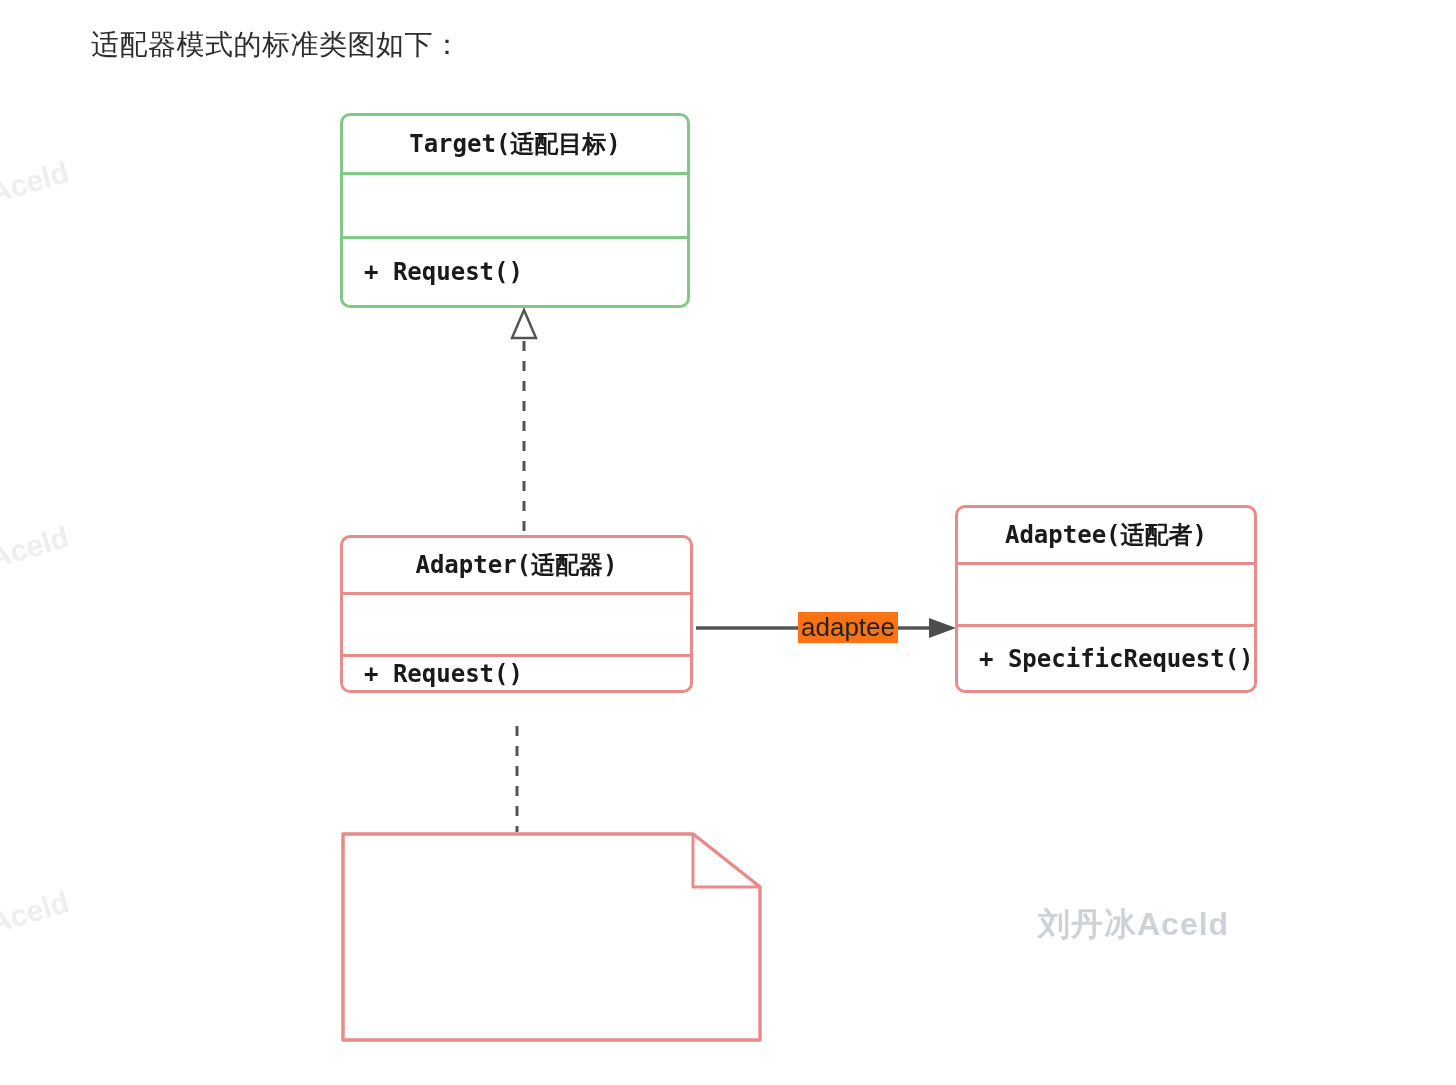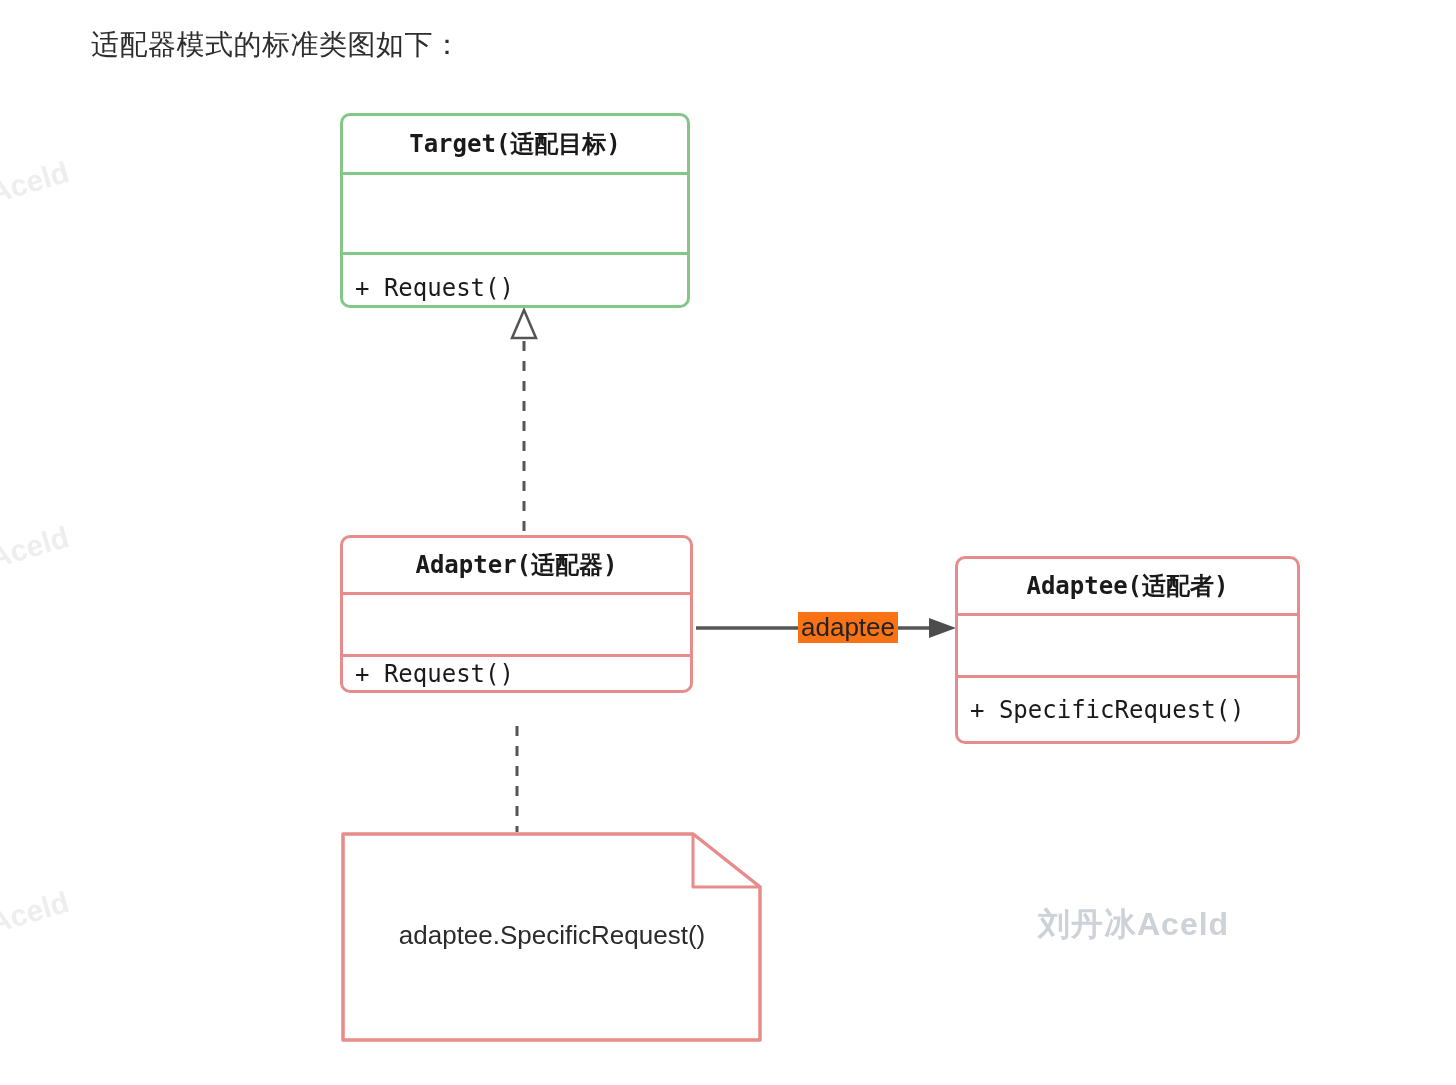--- a/index.html
+++ b/index.html
@@ -54,29 +54,30 @@
     font-size: 24px;
     color: #1a1a1a;
     white-space: nowrap;
   }
   .uml-class .uml-attrs {
     border-bottom: 3px solid var(--bc);
   }
   .uml-class .uml-method {
     display: flex;
     align-items: center;
-    padding-left: 12px;
+    padding-left: 21px;
     font-family: "DejaVu Sans Mono", monospace;
     font-size: 24px;
     color: #1a1a1a;
     white-space: nowrap;
+    font-weight: bold;
   }
-  #class-target  { left: 340px; top: 113px; width: 350px; height: 195px; grid-template-rows: 59px 64px 1fr; gap: 16px; --bc: #82c786; }
+  #class-target  { left: 340px; top: 113px; width: 350px; height: 195px; grid-template-rows: 59px 64px 1fr; --bc: #82c786; }
   #class-adapter { left: 340px; top: 535px; width: 353px; height: 158px; grid-template-rows: 57px 62px 1fr; --bc: #e88b8b; }
-  #class-adaptee { left: 955px; top: 556px; width: 345px; height: 188px; grid-template-rows: 57px 62px 1fr; --bc: #e88b8b; }
+  #class-adaptee { left: 955px; top: 505px; width: 302px; height: 188px; grid-template-rows: 57px 62px 1fr; --bc: #e88b8b; }
   .assoc-label {
     position: absolute;
     left: 798px;
     top: 612px;
     padding: 0 3px;
     background: #f97316;
     font-size: 26px;
     color: #222222;
     white-space: nowrap;
   }
@@ -155,17 +156,16 @@
   </div>
 
   <div class="uml-class" id="class-adaptee">
     <div class="uml-name">Adaptee(适配者)</div>
     <div class="uml-attrs"></div>
     <div class="uml-method">+ SpecificRequest()</div>
   </div>
 
   <div class="assoc-label">adaptee</div>
 
-  <div class="note-text">adaptee.SpecificRequest()</div>
 
   <div class="main-wm">刘丹冰Aceld</div>
 
 </div>
 
 </body></html>

